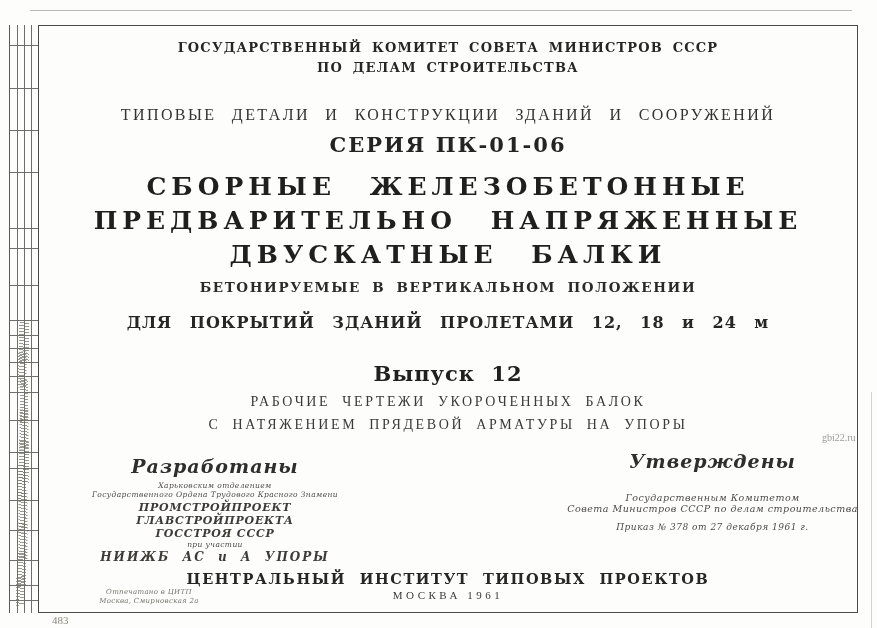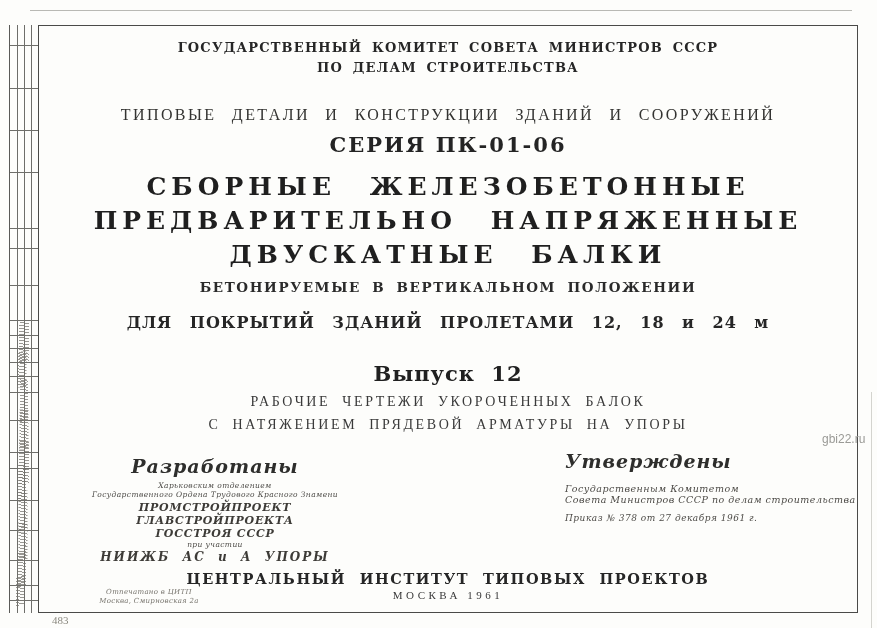--- a/index.html
+++ b/index.html
@@ -51,21 +51,21 @@
   .desc-line{font-size:14px;letter-spacing:2.6px;word-spacing:6px;color:#3a3a3a;}
   .block-head{font-size:19px;font-weight:bold;letter-spacing:1px;color:#2e2e2c;}
   .dev-small{font-size:7.5px;letter-spacing:.4px;color:#4c4a46;}
   .dev-mid{font-size:11px;letter-spacing:.8px;color:#3d3b37;font-weight:700;}
   .dev-nii{font-size:12px;letter-spacing:2px;word-spacing:6px;color:#3d3b37;font-weight:600;}
   .app-small{font-size:9.5px;letter-spacing:.5px;color:#4c4a46;}
   .publisher{font-size:14.5px;letter-spacing:1.6px;word-spacing:7px;color:#262626;}
   .city{font-size:11px;letter-spacing:3.5px;color:#3a3a3a;}
   .print-note{font-size:7px;color:#76736c;letter-spacing:.3px;line-height:9px;}
   .sheetnum{font-size:11px;color:#8a887f;}
-  .watermark{font-size:12px;color:#9a9a96;font-family:Liberation Sans, sans-serif;}
+  .watermark{font-size:10px;color:#9a9a96;font-family:Liberation Serif, serif;}
 </style>
 </head>
 <body>
 
 <div id="sheet">
 
   <div class="abs scan-line-top"></div>
   <div class="abs scan-line-right"></div>
 
   <div class="abs frame"></div>
@@ -129,23 +129,23 @@
   <div class="abs" style="left:60px;top:455px;width:310px;text-align:center">
     <div class="script block-head">Разработаны</div>
     <div class="script dev-small" style="margin-top:4px">Харьковским отделением</div>
     <div class="script dev-small">Государственного Ордена Трудового Красного Знамени</div>
     <div class="script dev-mid" style="margin-top:2px">ПРОМСТРОЙПРОЕКТ ГЛАВСТРОЙПРОЕКТА</div>
     <div class="script dev-mid">ГОССТРОЯ СССР</div>
     <div class="script dev-small">при участии</div>
     <div class="script dev-nii" style="margin-top:1px">НИИЖБ АС и А УПОРЫ</div>
   </div>
 
-  <div class="abs" style="left:565px;top:450px;width:295px;">
+  <div class="abs" style="left:565px;top:450px;width:295px;text-align:center">
     <div class="script block-head">Утверждены</div>
-    <div class="script app-small" style="margin-top:11px">Государственным Комитетом</div>
+    <div class="script app-small" style="margin-top:20px">Государственным Комитетом</div>
     <div class="script app-small">Совета Министров СССР по делам строительства</div>
     <div class="script app-small" style="margin-top:8px;font-size:9px">Приказ № 378 от 27 декабря 1961 г.</div>
   </div>
 
   <div class="abs ctr serifB publisher" style="top:570px">ЦЕНТРАЛЬНЫЙ ИНСТИТУТ ТИПОВЫХ ПРОЕКТОВ</div>
   <div class="abs ctr sans city" style="top:589px">МОСКВА 1961</div>
 
   <div class="abs script print-note" style="left:74px;top:588px;width:150px;text-align:center">
     <div>Отпечатано в ЦИТП</div>
     <div>Москва, Смирновская 2а</div>

